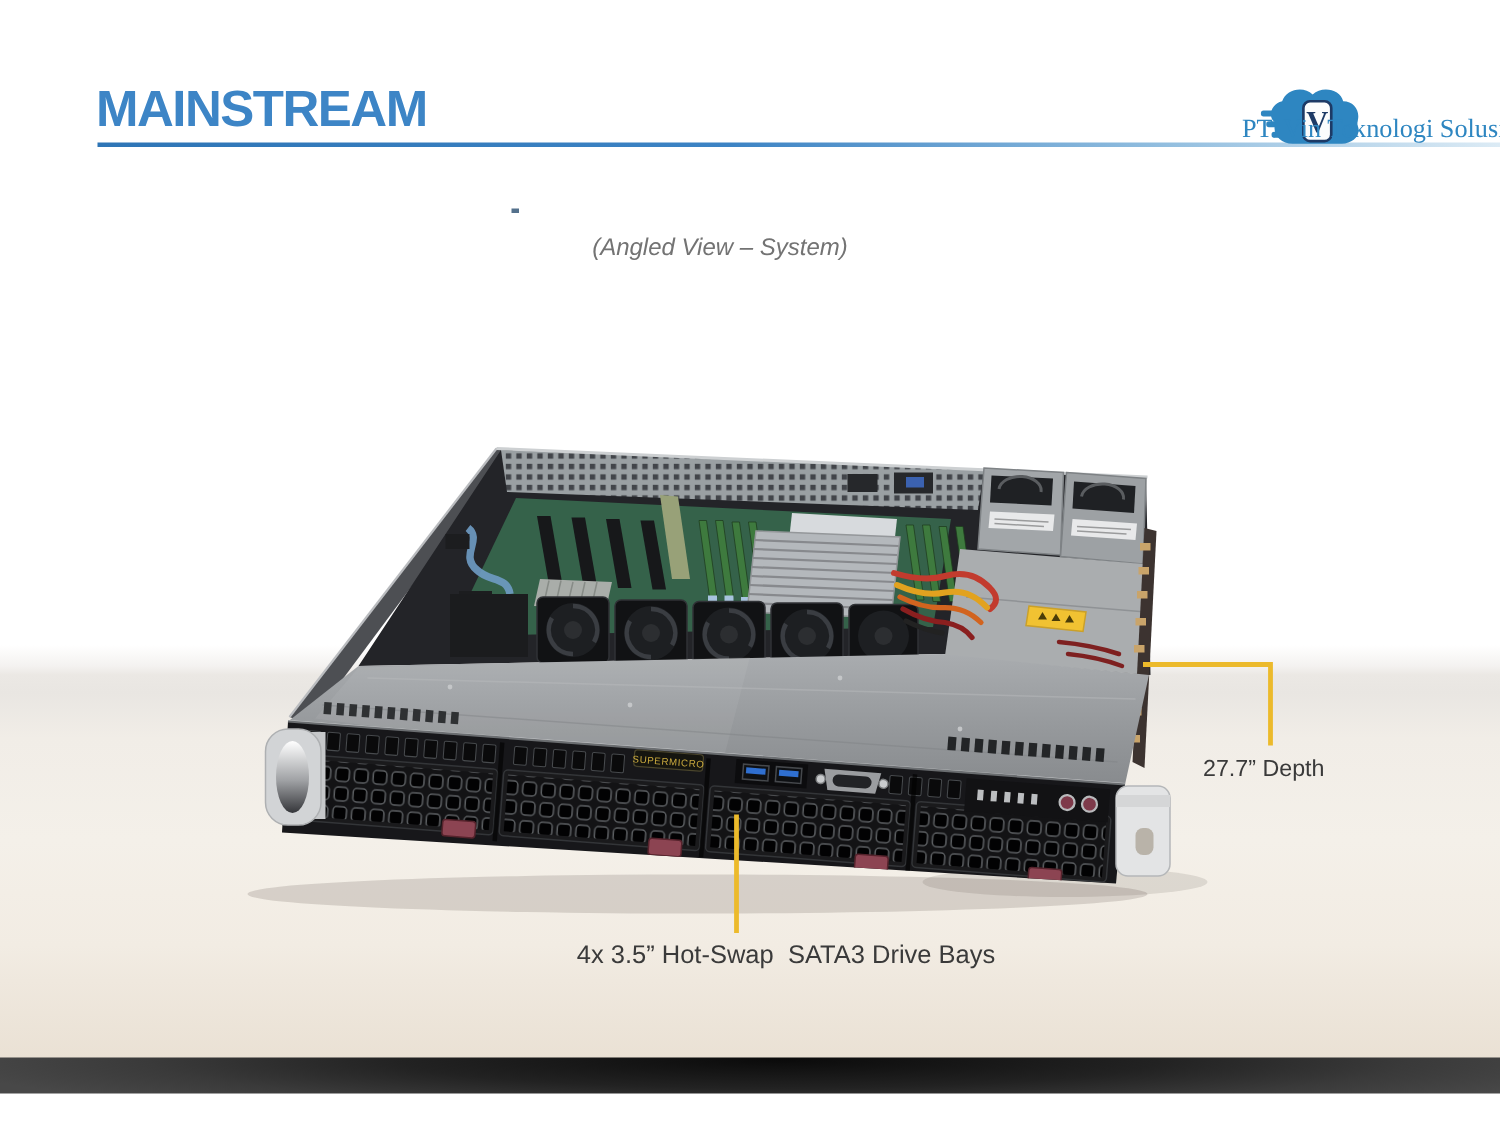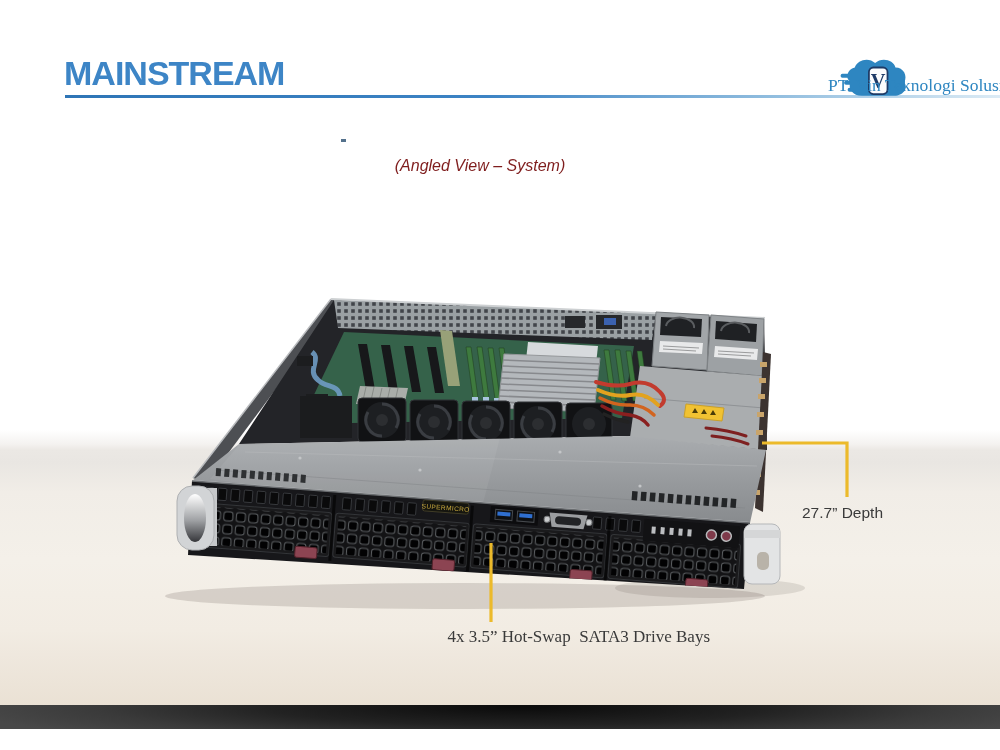--- a/index.html
+++ b/index.html
@@ -5,29 +5,29 @@
   html,body{margin:0;padding:0;}
   body{width:1000px;height:750px;background:#fff;font-family:"Liberation Sans",sans-serif;}
   .slide{position:relative;width:1000px;height:750px;overflow:hidden;background:#ffffff;}
   .abs{position:absolute;}
   .page-title{left:64px;top:53px;font-size:34px;font-weight:bold;letter-spacing:-1px;color:#3d85c6;line-height:40px;}
   .title-underline{left:65px;top:95px;width:935px;height:3px;
     background:linear-gradient(90deg,#2e75b6 0%,#3c83c4 45%,#8fbcde 75%,#dcebf5 100%);}
   .logo-wrap{left:756px;top:56px;width:240px;height:46px;}
   .logo-text{left:828px;top:72px;width:170px;font-family:"Liberation Serif",serif;font-size:17.5px;color:#2e86c1;line-height:26px;white-space:nowrap;}
   .stray-dash{left:341px;top:139px;width:5px;height:3px;background:#54718c;}
-  .figure-caption{left:378px;top:155px;width:204px;text-align:center;font-style:italic;font-size:16px;color:#7f1d1d;line-height:22px;}
+  .figure-caption{left:378px;top:155px;width:204px;text-align:center;font-style:italic;font-size:16px;color:#737373;line-height:22px;}
   .backdrop{left:0;top:430px;width:1000px;height:276px;
     background:linear-gradient(180deg,#ffffff 0px,#f4f2f0 14px,#ebe8e4 20px,#e9e6e2 32px,#f1ede7 62px,#f4f0e9 130px,#f2ece3 200px,#efe8de 224px,#eae1d4 276px);}
   .floor-bar{left:0;top:705px;width:1000px;height:24px;
     background:radial-gradient(ellipse 56% 170% at 52% 8%,#0b0b0b 0%,#222222 45%,#3a3a3a 75%,#484848 100%);}
   .server-svg{left:0;top:0;width:1000px;height:750px;}
   .callout-label{color:#3a3a3a;}
   .depth-label{left:802px;top:504px;font-size:15.5px;}
-  .bays-label{left:338px;top:627px;width:372px;text-align:right;font-size:17px;white-space:pre;font-family:Liberation Serif, serif;}
+  .bays-label{left:338px;top:627px;width:372px;text-align:center;font-size:17px;white-space:pre;}
 </style>
 </head>
 <body>
 
 <div class="slide">
 
   <div class="abs page-title">MAINSTREAM</div>
   <div class="abs title-underline"></div>
 
   <svg class="abs logo-wrap" viewBox="0 0 80 52">

